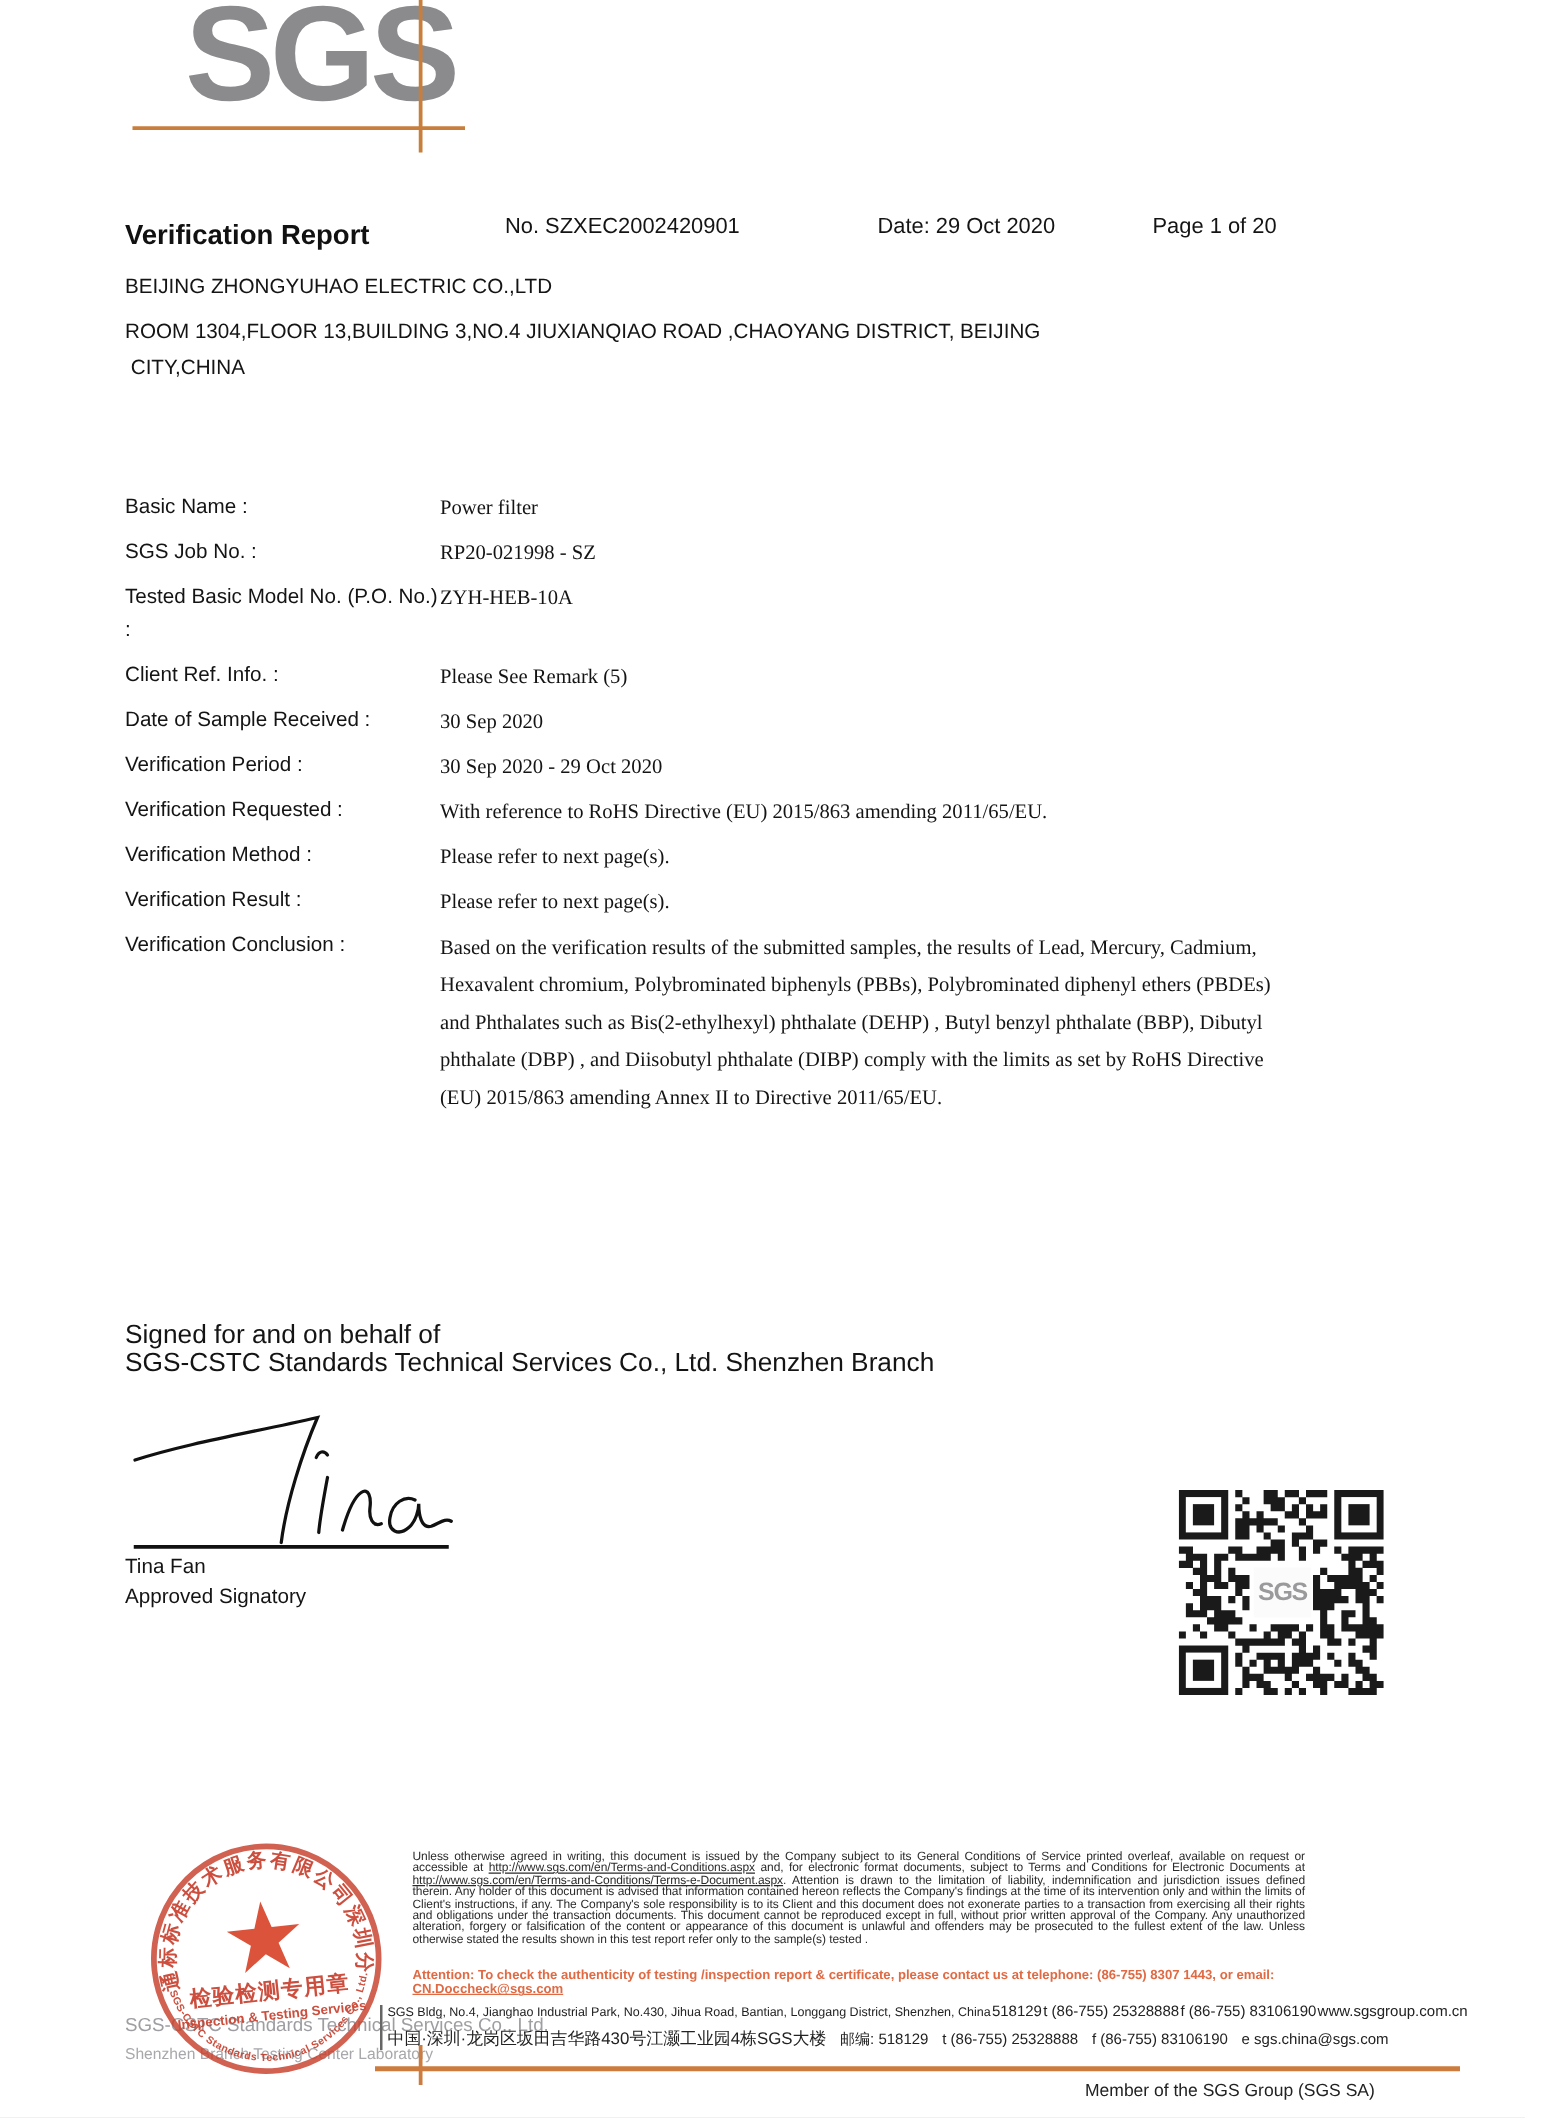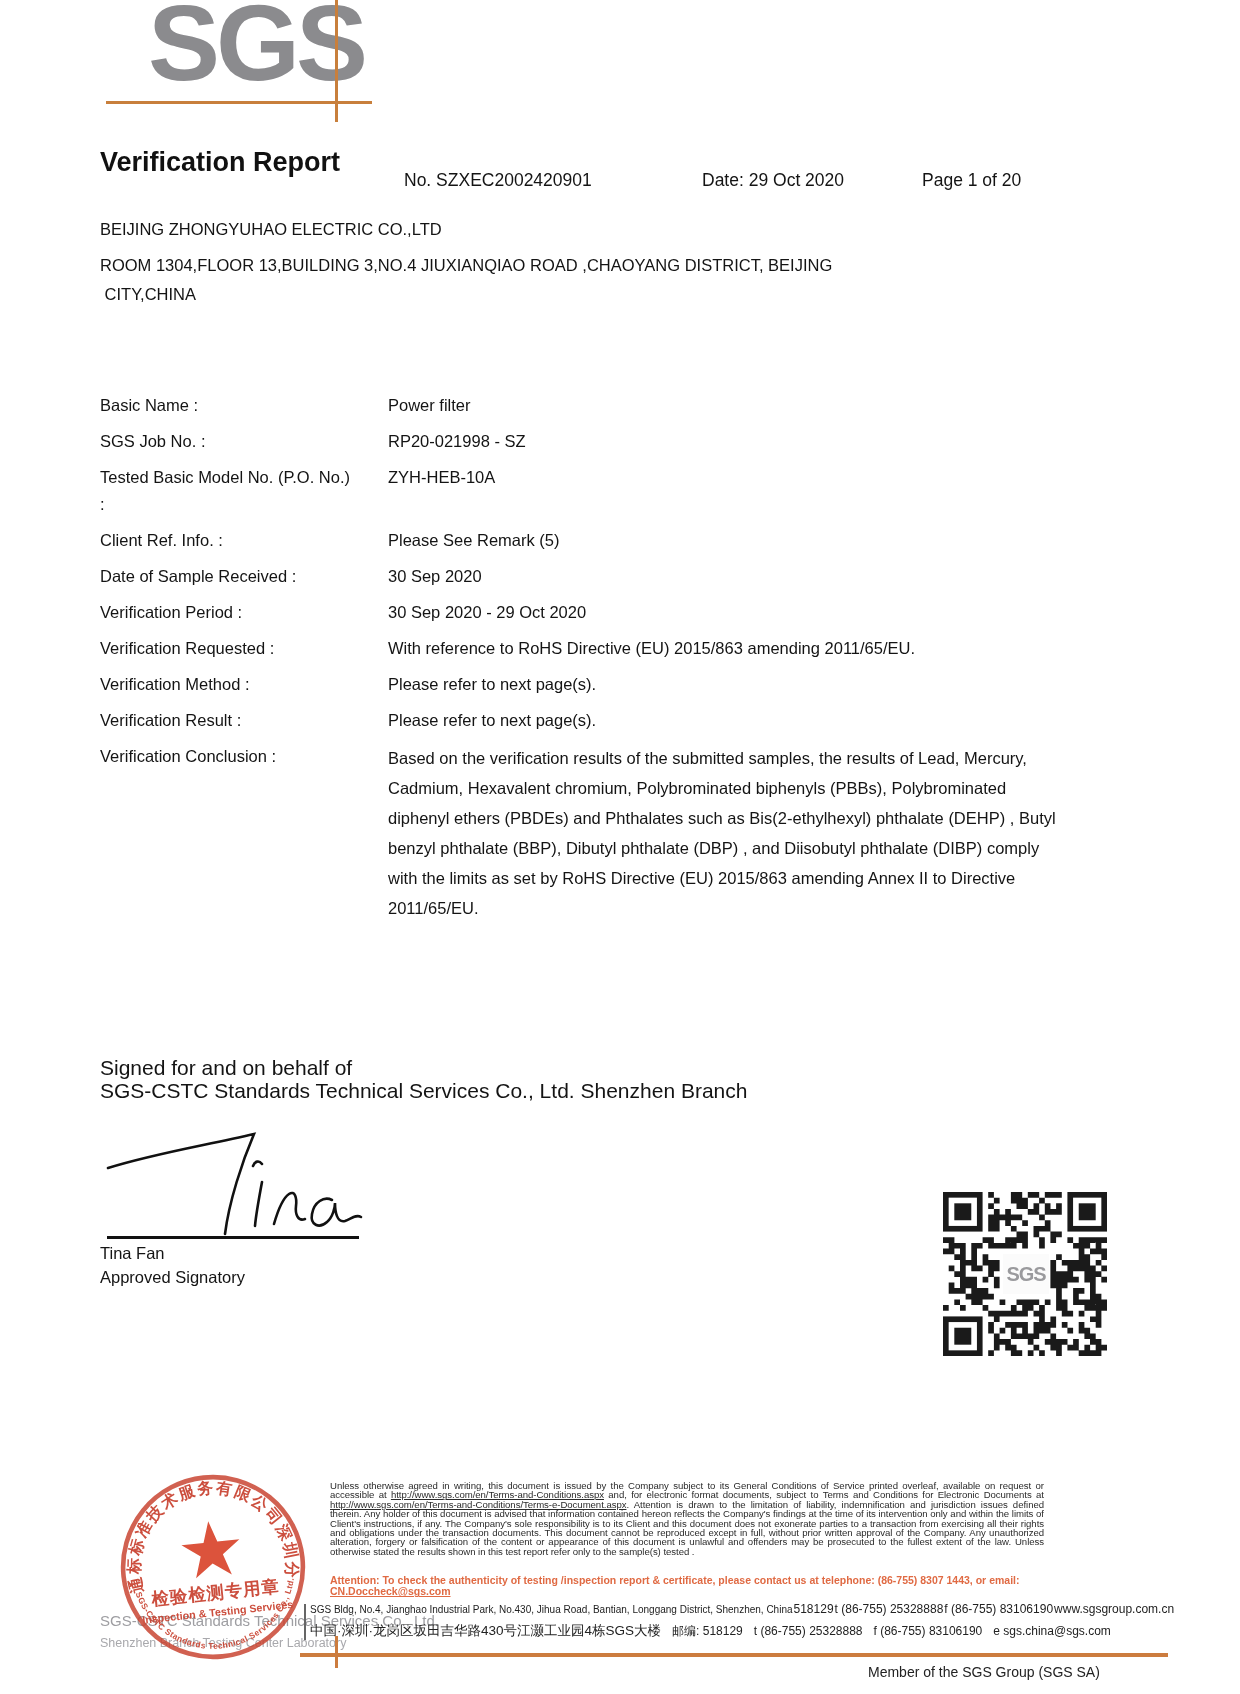--- a/index.html
+++ b/index.html
@@ -8,32 +8,32 @@
     font-family:"Liberation Sans",sans-serif;color:#141414;overflow:hidden;
     margin:0 auto;
   }
   
   .logo-text{
     position:absolute;left:148px;top:-14px;font-size:108px;line-height:114px;
     font-weight:bold;color:#8b8b8e;letter-spacing:-4px;
   }
   .logo-hline{position:absolute;left:106px;top:101px;width:266px;height:3px;background:#c87f3c;}
   .logo-vline{position:absolute;left:335px;top:0;width:3px;height:122px;background:#c87f3c;}
-  .doc-title{position:absolute;left:100px;top:147px;font-size:27px;font-weight:bold;color:#111;}
+  .doc-title{position:absolute;left:100px;top:175px;font-size:22px;font-weight:bold;color:#111;}
   .report-no{position:absolute;left:404px;top:170px;font-size:17.5px;}
   .report-date{position:absolute;left:702px;top:170px;font-size:17.5px;}
   .page-info{position:absolute;left:922px;top:170px;font-size:17.5px;}
   .client{position:absolute;left:100px;top:220px;width:980px;font-size:16.5px;}
   .client .name{margin-bottom:12px;}
   .client .addr{line-height:29px;white-space:pre-wrap;}
   
   .fields{position:absolute;left:100px;top:392px;width:980px;font-size:16.5px;}
   .field-row{display:flex;margin-bottom:9px;}
   .flabel{width:252px;flex-shrink:0;line-height:27px;}
-  .fvalue{margin-left:36px;width:672px;line-height:27px;}
+  .fvalue{width:672px;line-height:27px;font-family:Liberation Serif, serif;}
   .fvalue.tall{line-height:30px;}
   
   .signing{position:absolute;left:100px;top:1056px;font-size:21px;line-height:23px;}
   .signature-svg{position:absolute;left:102px;top:1126px;}
   .sig-line{position:absolute;left:107px;top:1236px;width:252px;height:2.5px;background:#111;}
   .signer-name{position:absolute;left:100px;top:1244px;font-size:16.5px;}
   .signer-title{position:absolute;left:100px;top:1268px;font-size:16.5px;}
   
   .qr{position:absolute;left:943px;top:1192px;width:164px;height:164px;background:#fff;}
   .qr-label{

